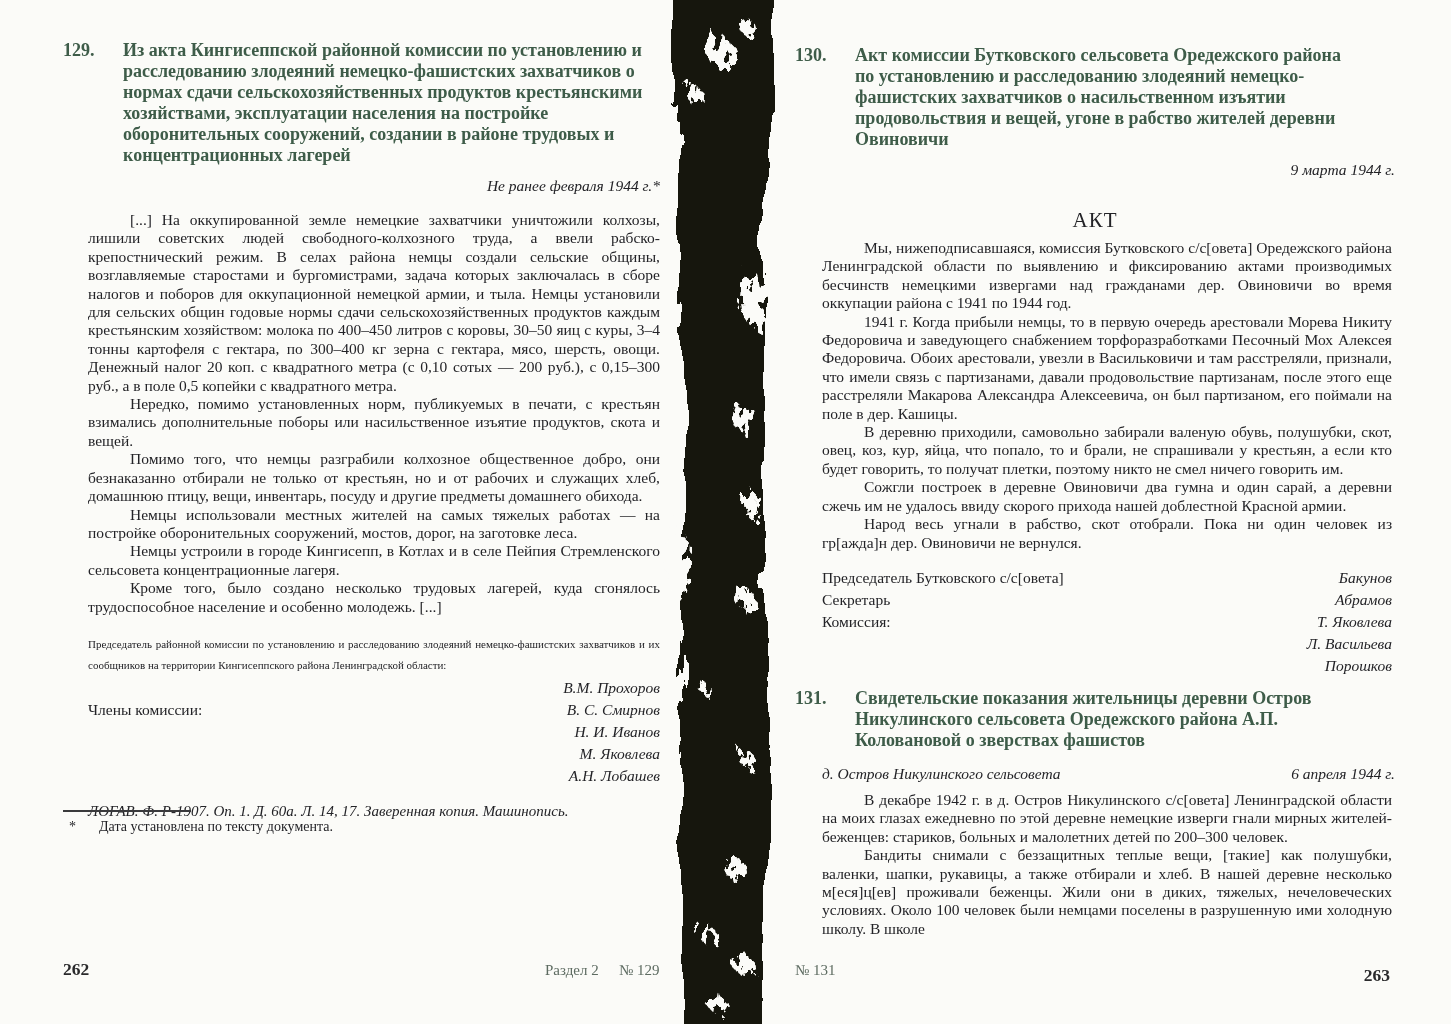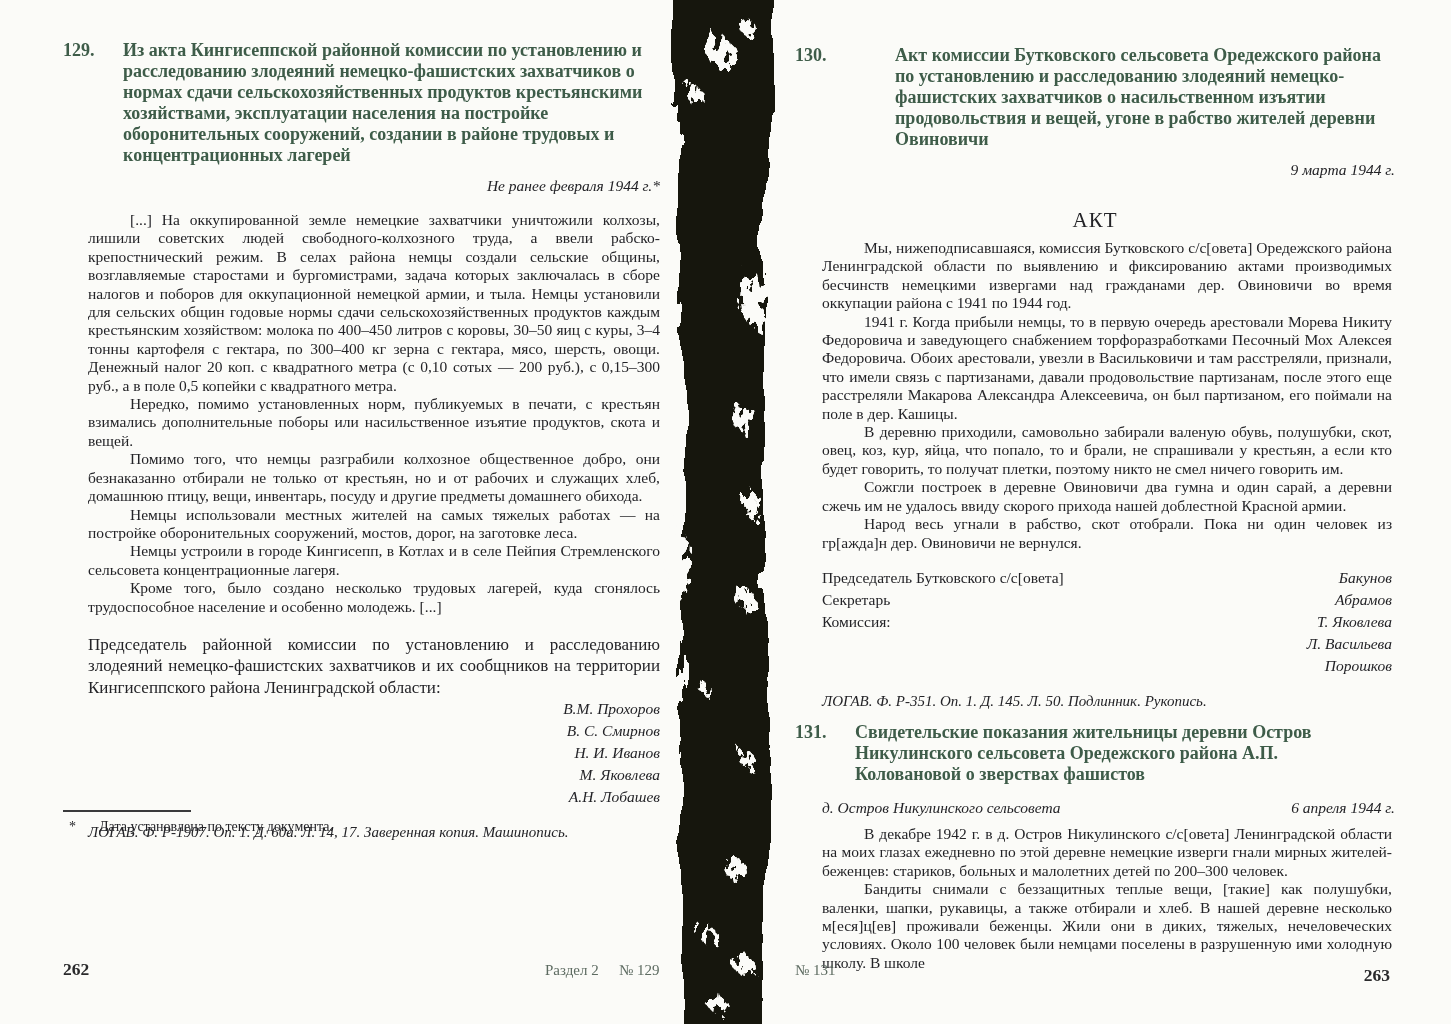--- a/index.html
+++ b/index.html
@@ -44,21 +44,21 @@
   .page-left .doc-body{margin-left:25px;width:572px;}
   .page-right .doc-body{margin-left:27px;width:570px;}
   .doc-body p{
     margin:0;font-size:15.5px;line-height:18.4px;
     text-align:justify;text-indent:42px;
   }
 
   
   .sig-intro{
     margin:18px 0 0 25px;width:572px;
-    font-size:17px;line-height:21.5px;text-align:justify;text-indent:0;
+    font-size:11px;line-height:21.5px;text-align:justify;text-indent:0;
   }
   .sig-name-right{
     margin-left:25px;width:572px;text-align:right;
     font-style:italic;font-size:15.5px;line-height:22px;
   }
   .members-row{display:flex;margin-left:25px;width:572px;}
   .members-label{flex:none;font-size:15.5px;line-height:22px;}
   .member-names{flex:1;text-align:right;font-style:italic;font-size:15.5px;line-height:22px;}
 
   
@@ -120,20 +120,21 @@
       <p>Немцы использовали местных жителей на самых тяжелых работах — на постройке оборонительных сооружений, мостов, дорог, на заготовке леса.</p>
       <p>Немцы устроили в городе Кингисепп, в Котлах и в селе Пейпия Стремленского сельсовета концентрационные лагеря.</p>
       <p>Кроме того, было создано несколько трудовых лагерей, куда сгонялось трудоспособное население и особенно молодежь. [...]</p>
     </div>
 
     <p class="sig-intro">Председатель районной комиссии по установлению и расследованию злодеяний немецко-фашистских захватчиков и их сообщников на территории Кингисеппского района Ленинградской области:</p>
 
     <div class="sig-name-right">В.М. Прохоров</div>
 
     <div class="members-row">
+      <div class="members-label">Члены комиссии:</div>
       <div class="member-names">
         <div>В. С. Смирнов</div>
         <div>Н. И. Иванов</div>
         <div>М. Яковлева</div>
         <div>А.Н. Лобашев</div>
       </div>
     </div>
 
     <div class="source-line">ЛОГАВ. Ф. Р-1907. Оп. 1. Д. 60а. Л. 14, 17. Заверенная копия. Машинопись.</div>
 
@@ -180,21 +181,21 @@
       <ellipse cx="100" cy="760" rx="6" ry="9"></ellipse>
       <ellipse cx="88" cy="870" rx="9" ry="12"></ellipse>
       <ellipse cx="60" cy="935" rx="8" ry="9"></ellipse>
       <ellipse cx="96" cy="965" rx="10" ry="10"></ellipse>
       <ellipse cx="70" cy="1005" rx="9" ry="8"></ellipse>
     </g>
   </svg>
 
   <div class="page page-right">
 
-    <div class="doc-header" style="margin-top:45px;gap:40px;">
+    <div class="doc-header" style="margin-top:45px;">
       <div class="doc-num">130.</div>
       <h2 class="doc-title">Акт комиссии Бутковского сельсовета Оредежского района по установлению и расследованию злодеяний немецко-фашистских захватчиков о насильственном изъятии продовольствия и вещей, угоне в рабство жителей деревни Овиновичи</h2>
     </div>
 
     <div class="date-note">9 марта 1944 г.</div>
 
     <div class="act-heading">АКТ</div>
 
     <div class="doc-body" style="margin-top:6px;">
       <p>Мы, нижеподписавшаяся, комиссия Бутковского с/с[овета] Оредежского района Ленинградской области по выявлению и фиксированию актами производимых бесчинств немецкими извергами над гражданами дер. Овиновичи во время оккупации района с 1941 по 1944 год.</p>
@@ -220,21 +221,20 @@
       <div class="sig-row">
         <span class="sig-role"></span>
         <span class="sig-person">Л. Васильева</span>
       </div>
       <div class="sig-row">
         <span class="sig-role"></span>
         <span class="sig-person">Порошков</span>
       </div>
     </div>
 
-    <div class="source-line">ЛОГАВ. Ф. Р-351. Оп. 1. Д. 145. Л. 50. Подлинник. Рукопись.</div>
 
     <div class="doc-block-131">
       <div class="doc-header">
         <div class="doc-num">131.</div>
         <h2 class="doc-title doc-title-131">Свидетельские показания жительницы деревни Остров Никулинского сельсовета Оредежского района А.П. Коловановой о зверствах фашистов</h2>
       </div>
 
       <div class="place-date-row">
         <span class="place">д. Остров Никулинского сельсовета</span>
         <span class="date">6 апреля 1944 г.</span>

